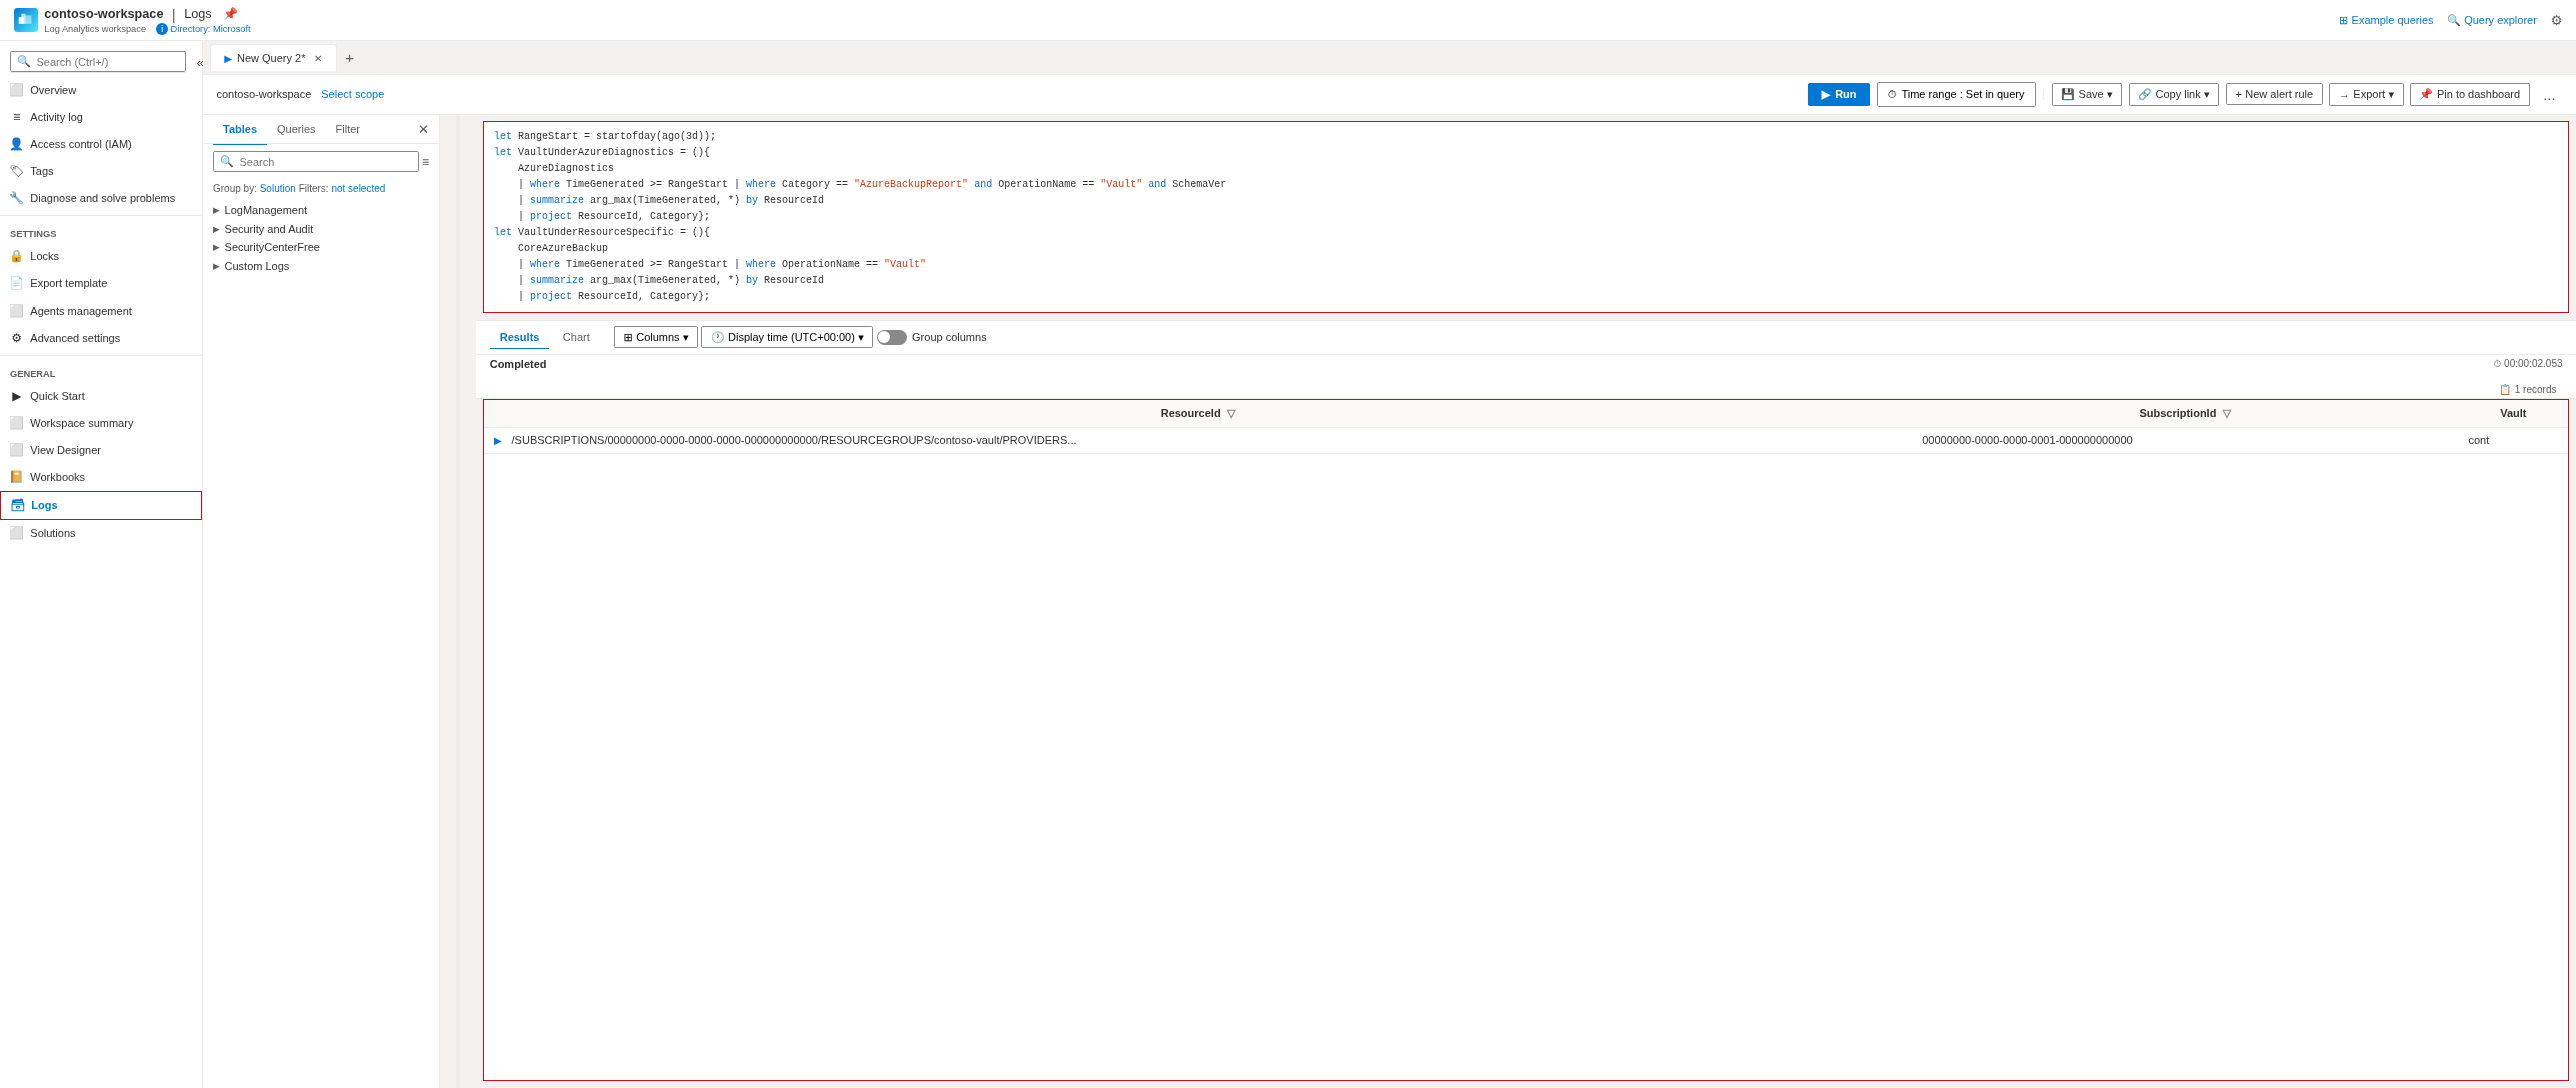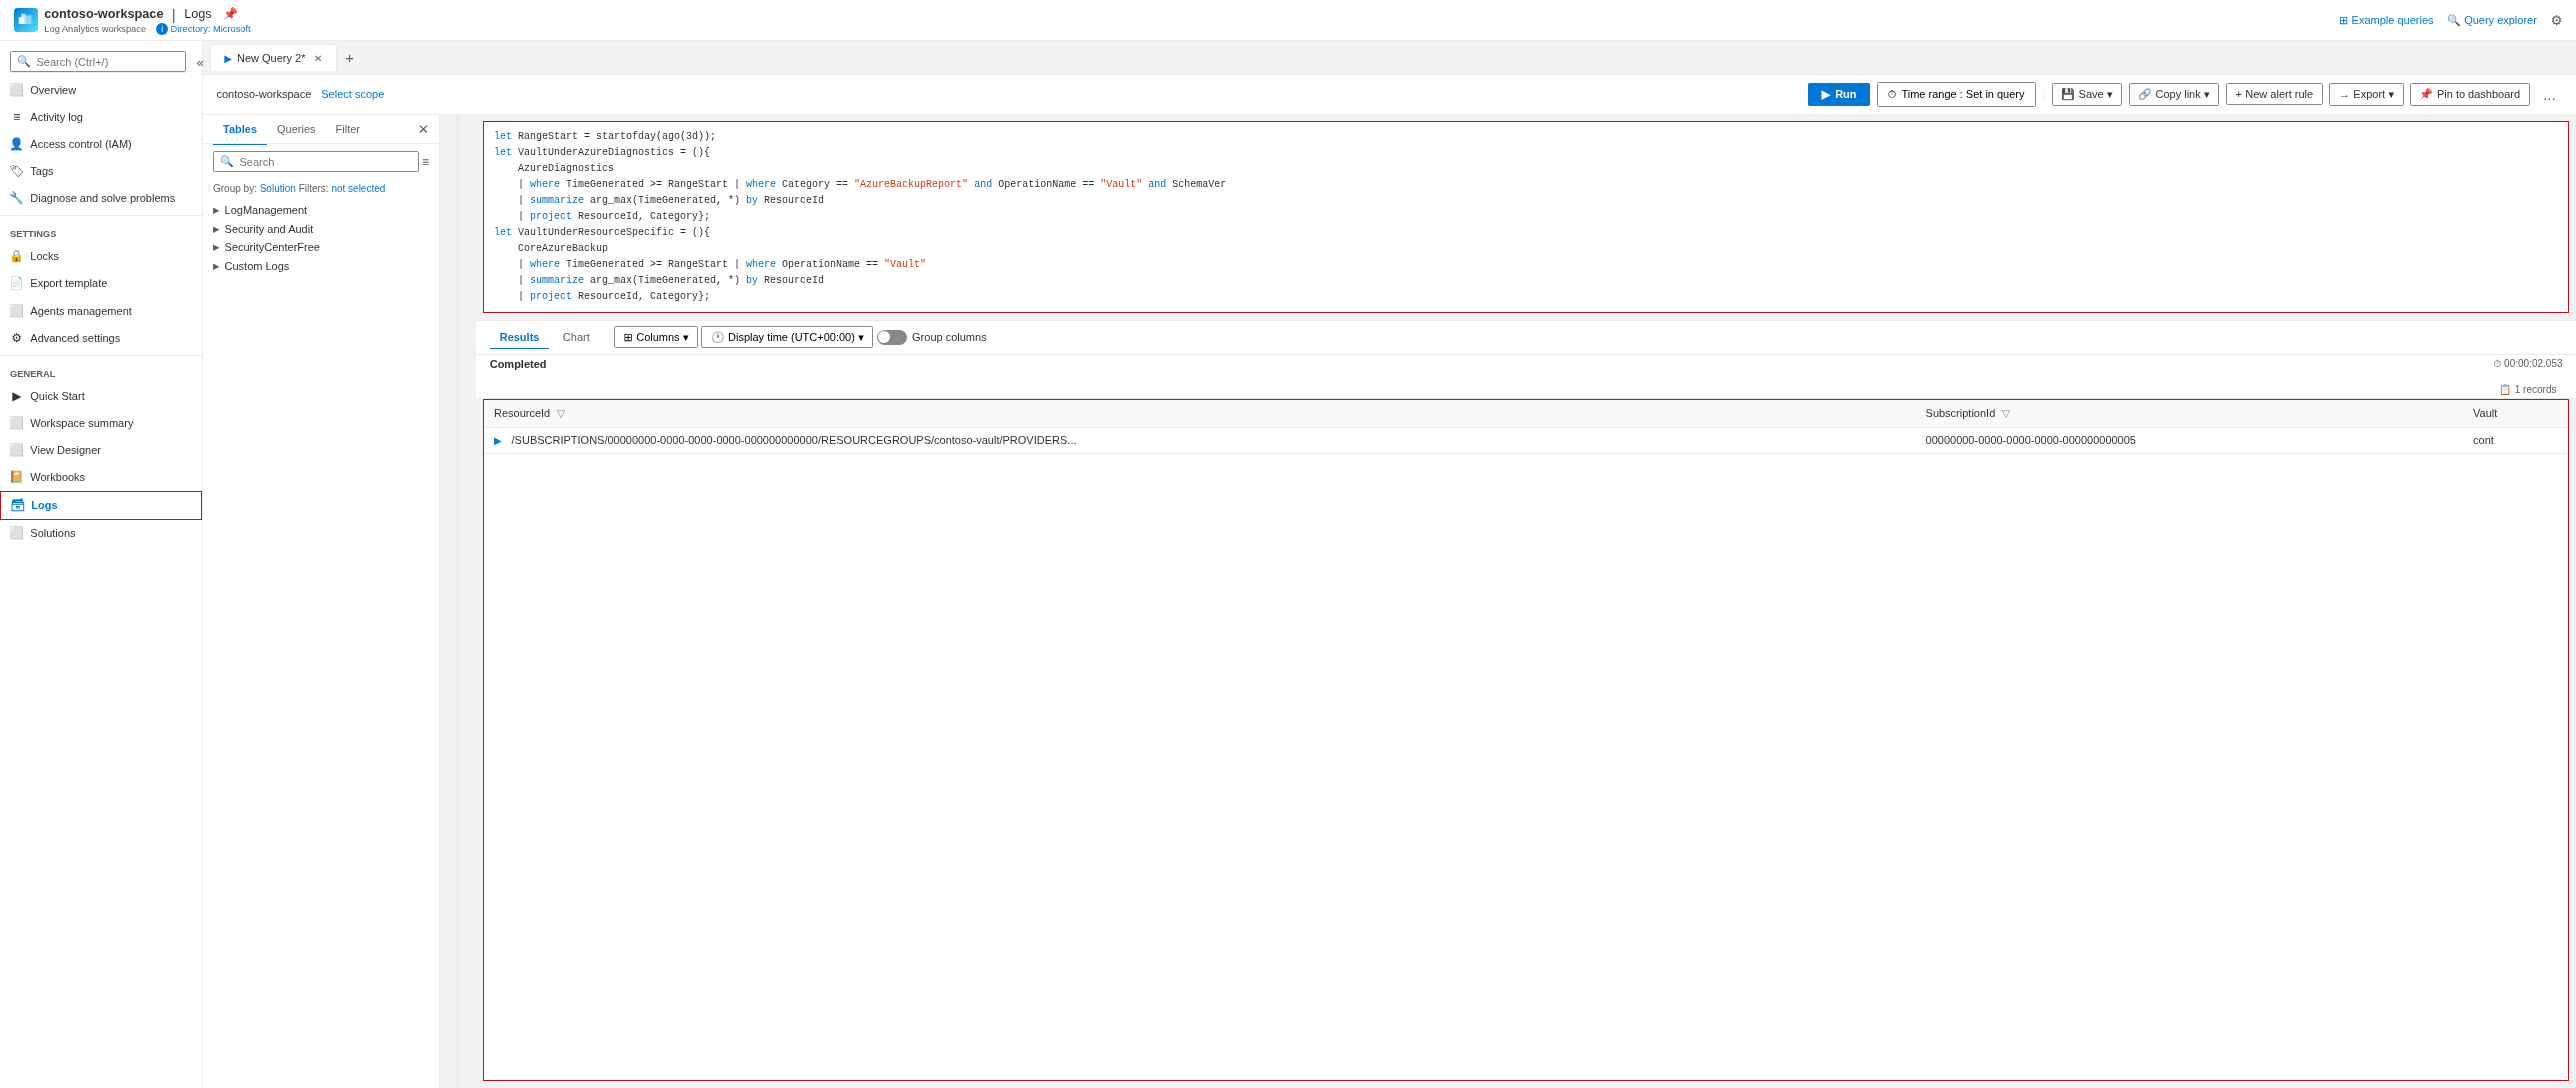--- a/index.html
+++ b/index.html
@@ -289,25 +289,25 @@
     
     .results-table-container {
       border: 1.7px solid #c50f1f;
       margin: 0 6.8px 6.8px;
       background: #fff;
       flex: 1;
       overflow: auto;
     }
     .results-table { width: 100%; border-collapse: collapse; font-size: 11px; }
     .results-table th {
-      text-align: left;
+      text-align: center;
       padding: 6.8px 10px;
       border-bottom: 0.8px solid #edebe9;
       background: #faf9f8;
-      font-weight: 400;
+      font-weight: 700;
       color: #323130;
       white-space: nowrap;
     }
     .results-table th .filter-icon { color: #8a8886; margin-left: 3.4px; cursor: pointer; }
     .results-table td {
       padding: 6.8px 10px;
       border-bottom: 0.8px solid #edebe9;
       color: #323130;
       white-space: nowrap;
     }
@@ -606,21 +606,21 @@
                 </th>
                 <th>Vault</th>
               </tr>
             </thead>
             <tbody>
               <tr>
                 <td>
                   <button class="expand-btn">▶</button>
                   <span>/SUBSCRIPTIONS/00000000-0000-0000-0000-000000000000/RESOURCEGROUPS/contoso-vault/PROVIDERS...</span>
                 </td>
-                <td>00000000-0000-0000-0000-000000000005</td>
+                <td>00000000-0000-0000-0001-000000000000</td>
                 <td>cont</td>
               </tr>
             </tbody>
           </table>
         </div>
 
       </div>
     </div>
   </div>
 </div>

